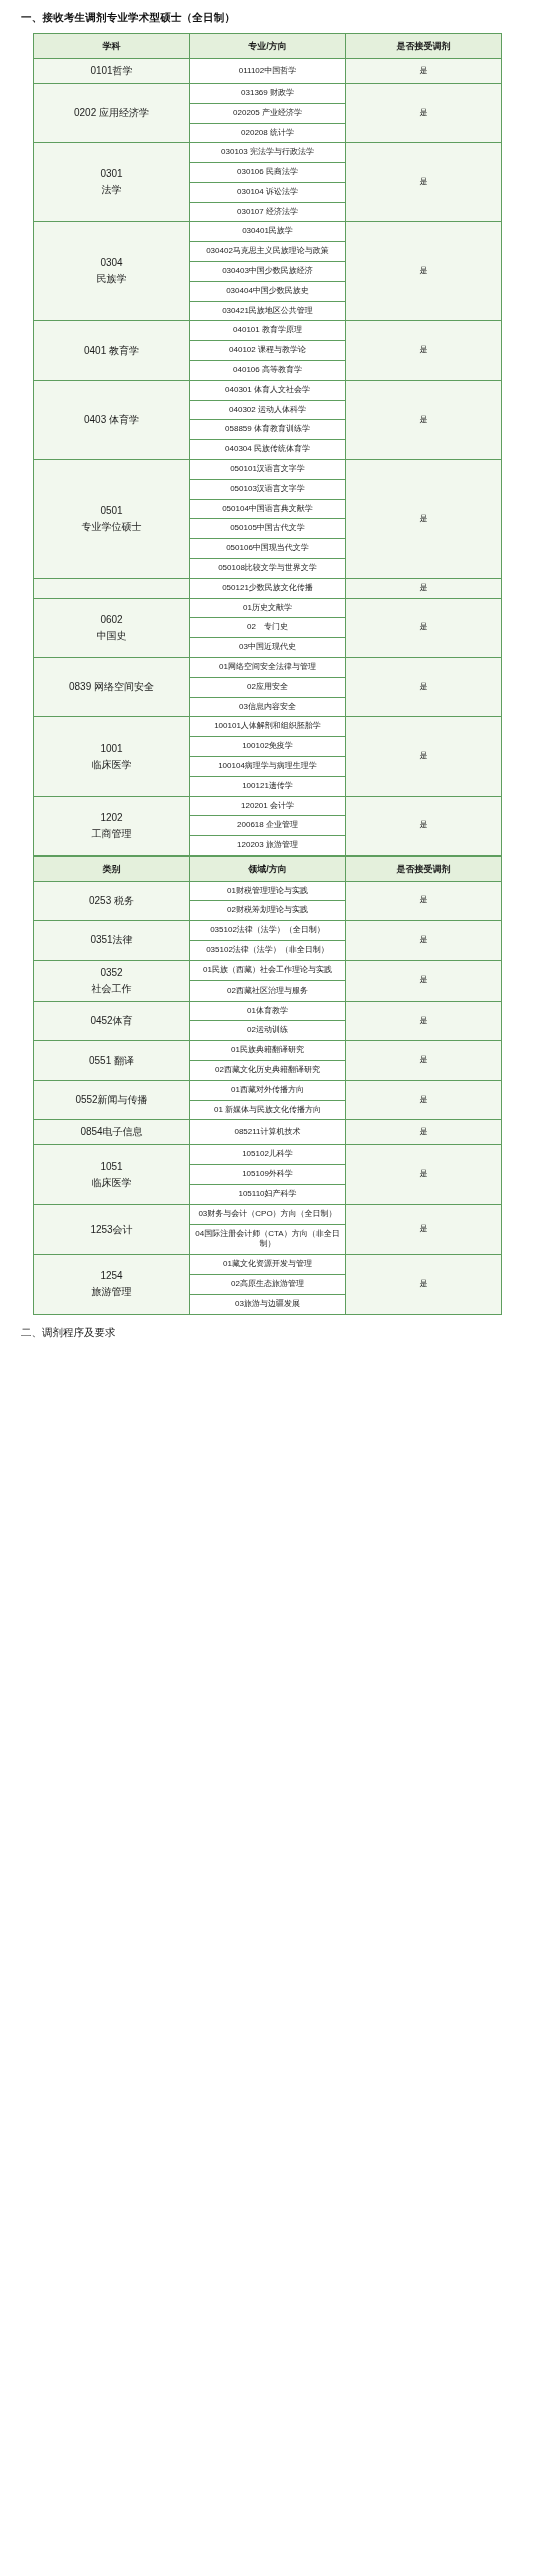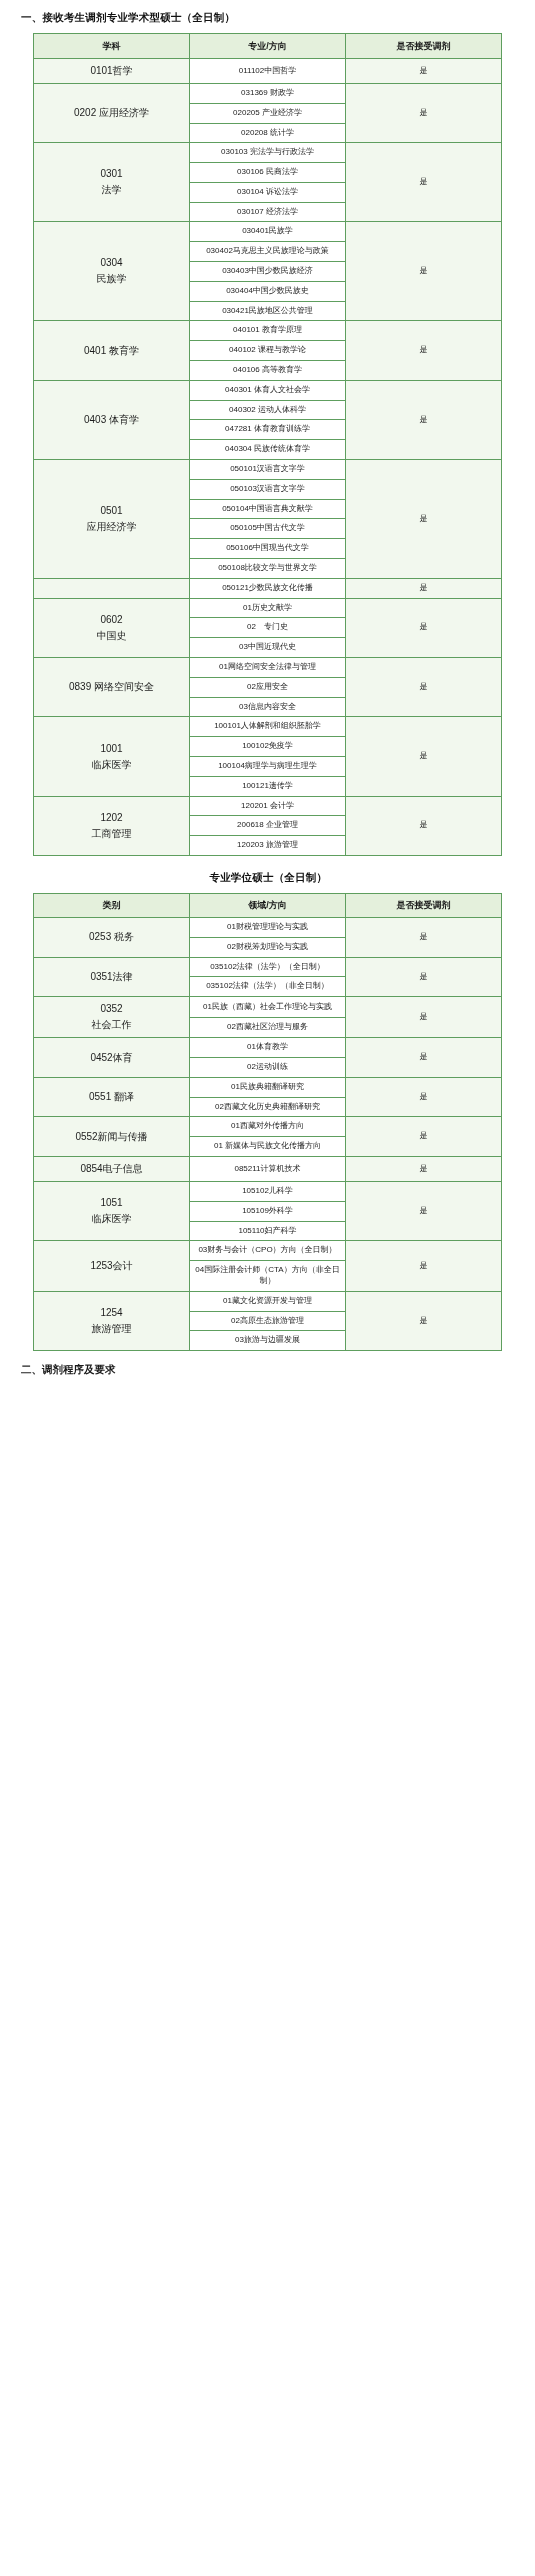--- a/index.html
+++ b/index.html
@@ -64,21 +64,21 @@
     width: 268px;
     text-align: center;
   }
   table.adm td.col-acc {
     background: #f2f8ee;
     width: 97px;
     font-size: 8px;
   }
   .footer-title {
     font-size: 10.5px;
-    font-weight: bold;
+    font-weight: normal;
     margin: 11.4px 0 3.2px 1.6px;
   }
   .disc-line { display: block; }
 </style>
 </head>
 <body>
 
 <div class="page">
 
   <div class="section-title">一、接收考生调剂专业学术型硕士（全日制）</div>
@@ -166,29 +166,29 @@
           <td class="col-disc" rowspan="4">
             <span class="disc-line">0403 体育学</span>
           </td>
           <td class="col-dir">040301 体育人文社会学</td>
           <td class="col-acc" rowspan="4">是</td>
         </tr>
         <tr>
           <td class="col-dir">040302 运动人体科学</td>
         </tr>
         <tr>
-          <td class="col-dir">047281 体育教育训练学</td>
+          <td class="col-dir">058859 体育教育训练学</td>
         </tr>
         <tr>
           <td class="col-dir">040304 民族传统体育学</td>
         </tr>
         <tr>
           <td class="col-disc" rowspan="6">
             <span class="disc-line">0501</span>
-            <span class="disc-line">应用经济学</span>
+            <span class="disc-line">专业学位硕士</span>
           </td>
           <td class="col-dir">050101汉语言文字学</td>
           <td class="col-acc" rowspan="6">是</td>
         </tr>
         <tr>
           <td class="col-dir">050103汉语言文字学</td>
         </tr>
         <tr>
           <td class="col-dir">050104中国语言典文献学</td>
         </tr>
@@ -262,21 +262,20 @@
         </tr>
         <tr>
           <td class="col-dir">200618 企业管理</td>
         </tr>
         <tr>
           <td class="col-dir">120203 旅游管理</td>
         </tr>
       </tbody>
   </table>
 
-  <div class="section-title center">专业学位硕士（全日制）</div>
 
   <table class="adm">
     <thead>
       <tr>
         <th>类别</th>
         <th>领域/方向</th>
         <th>是否接受调剂</th>
       </tr>
     </thead>
     <tbody id="professional-body">

